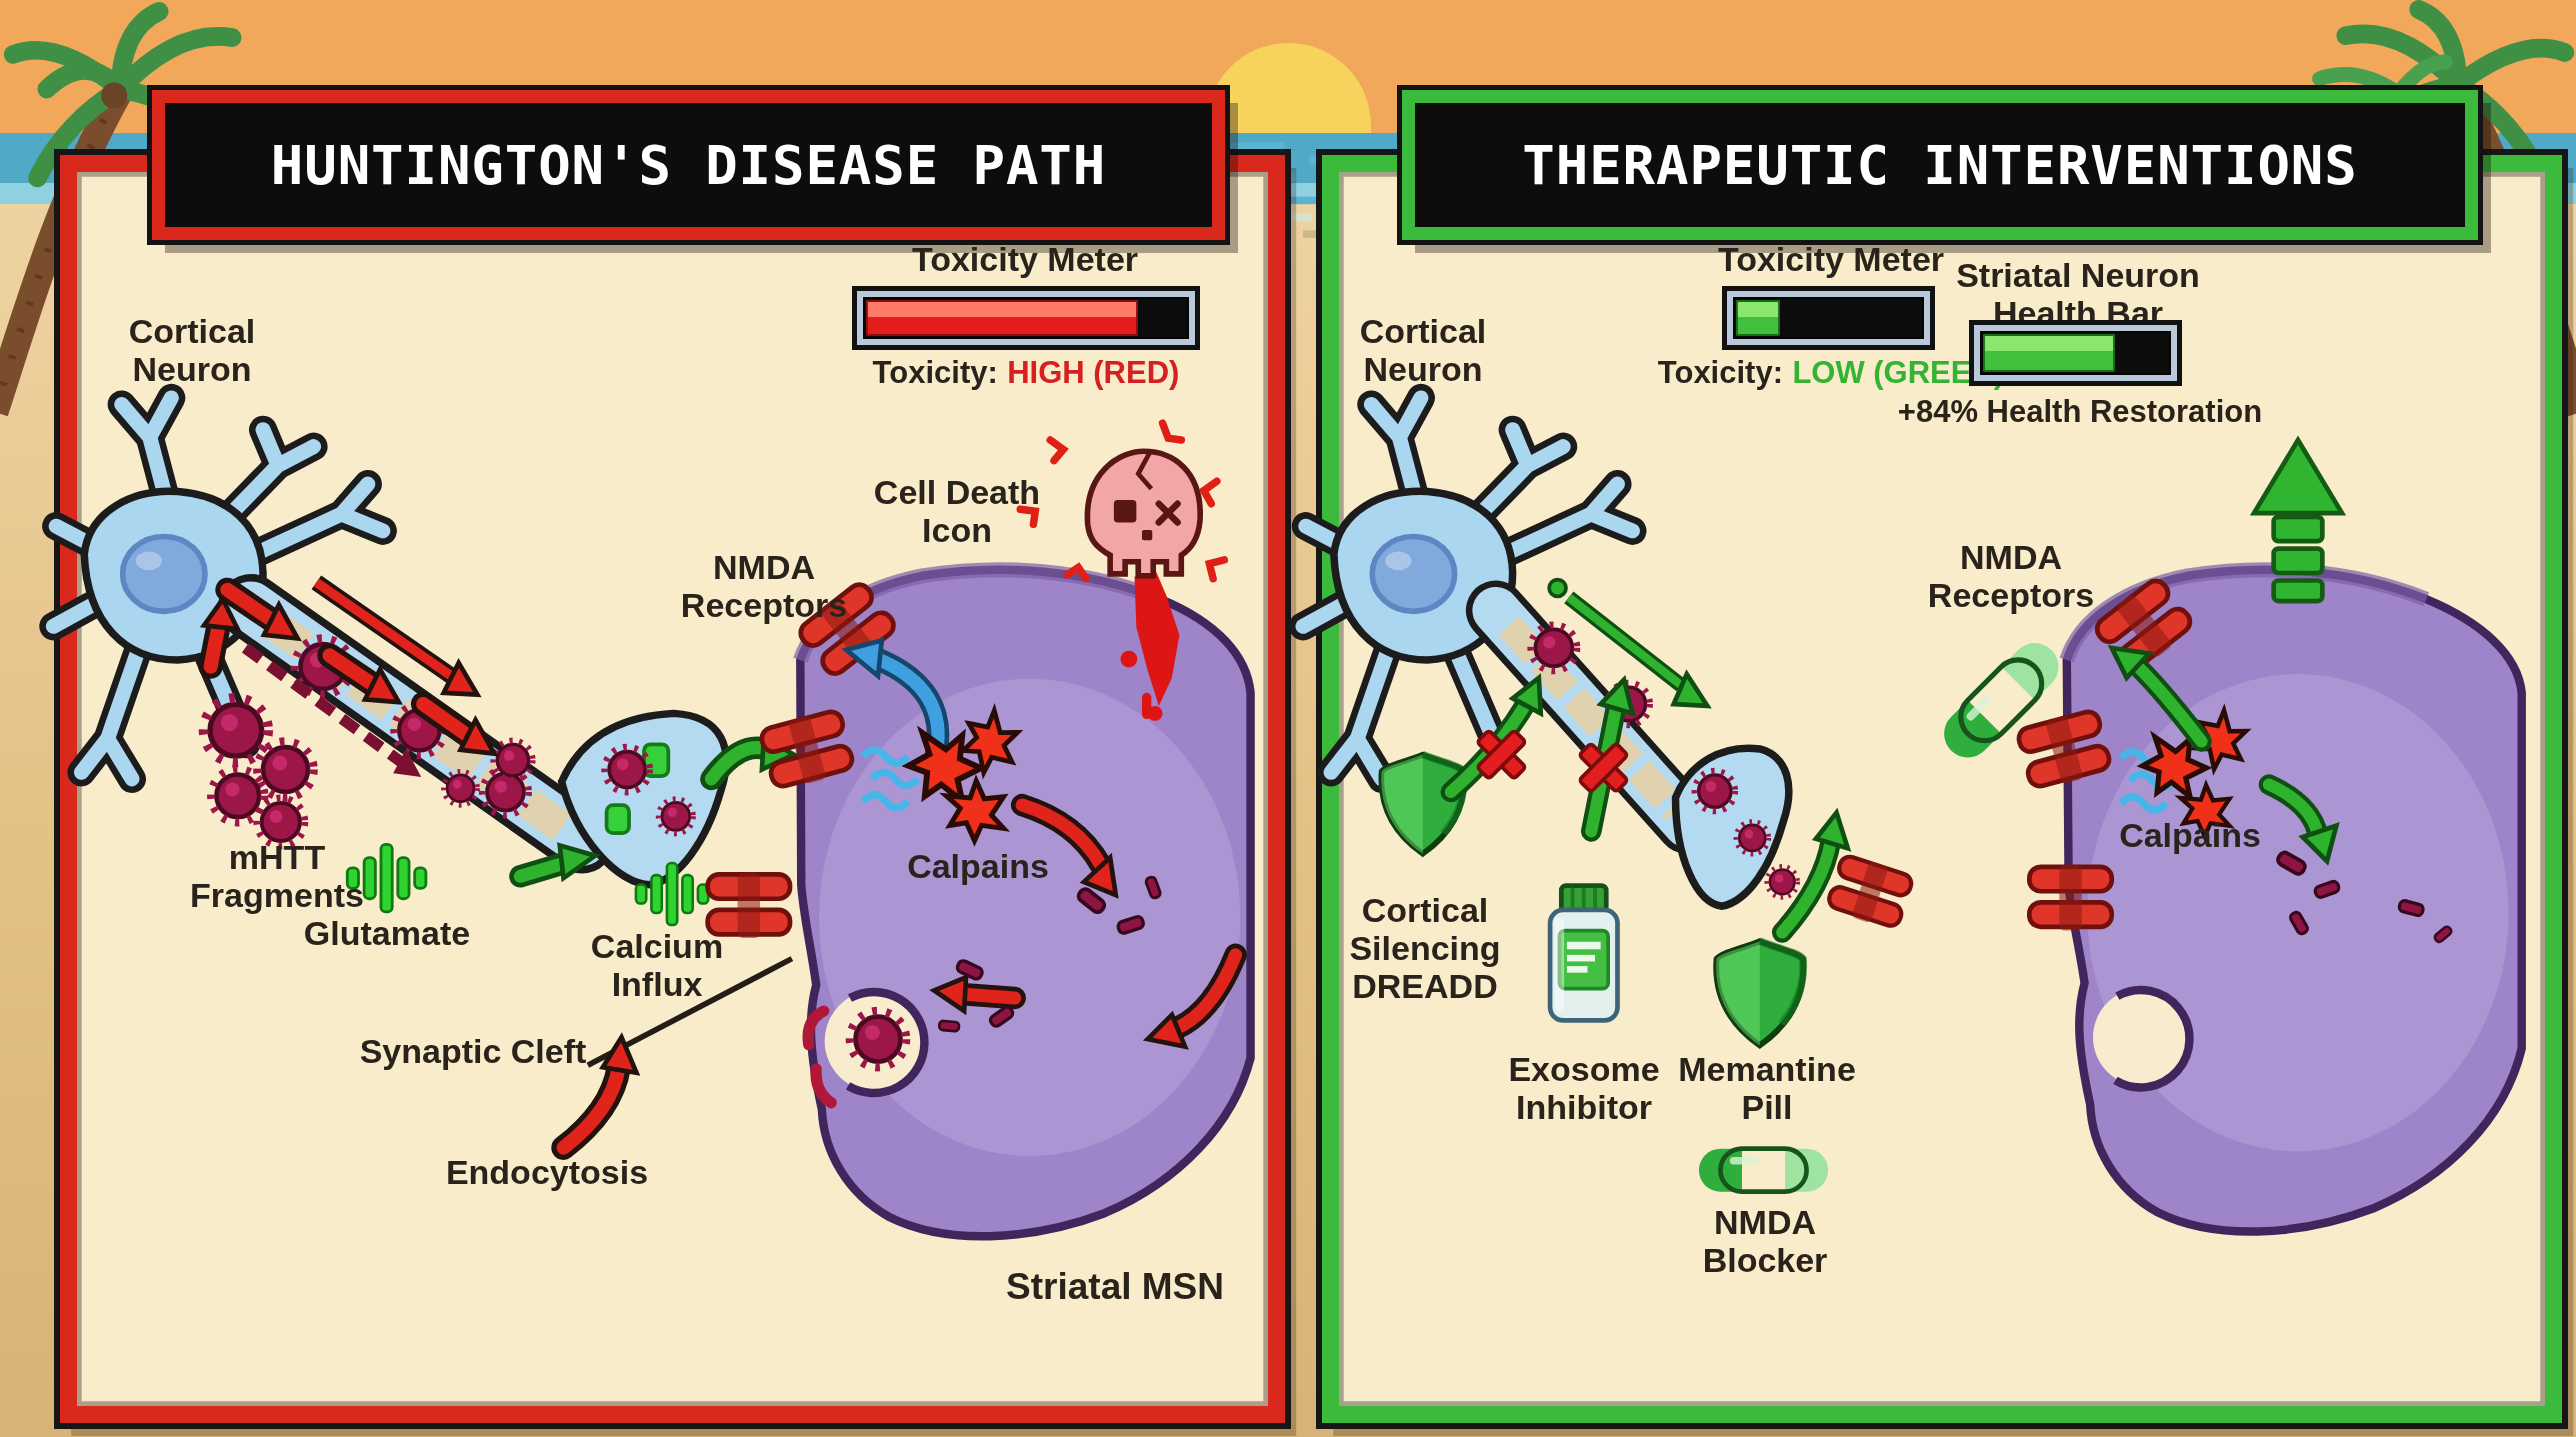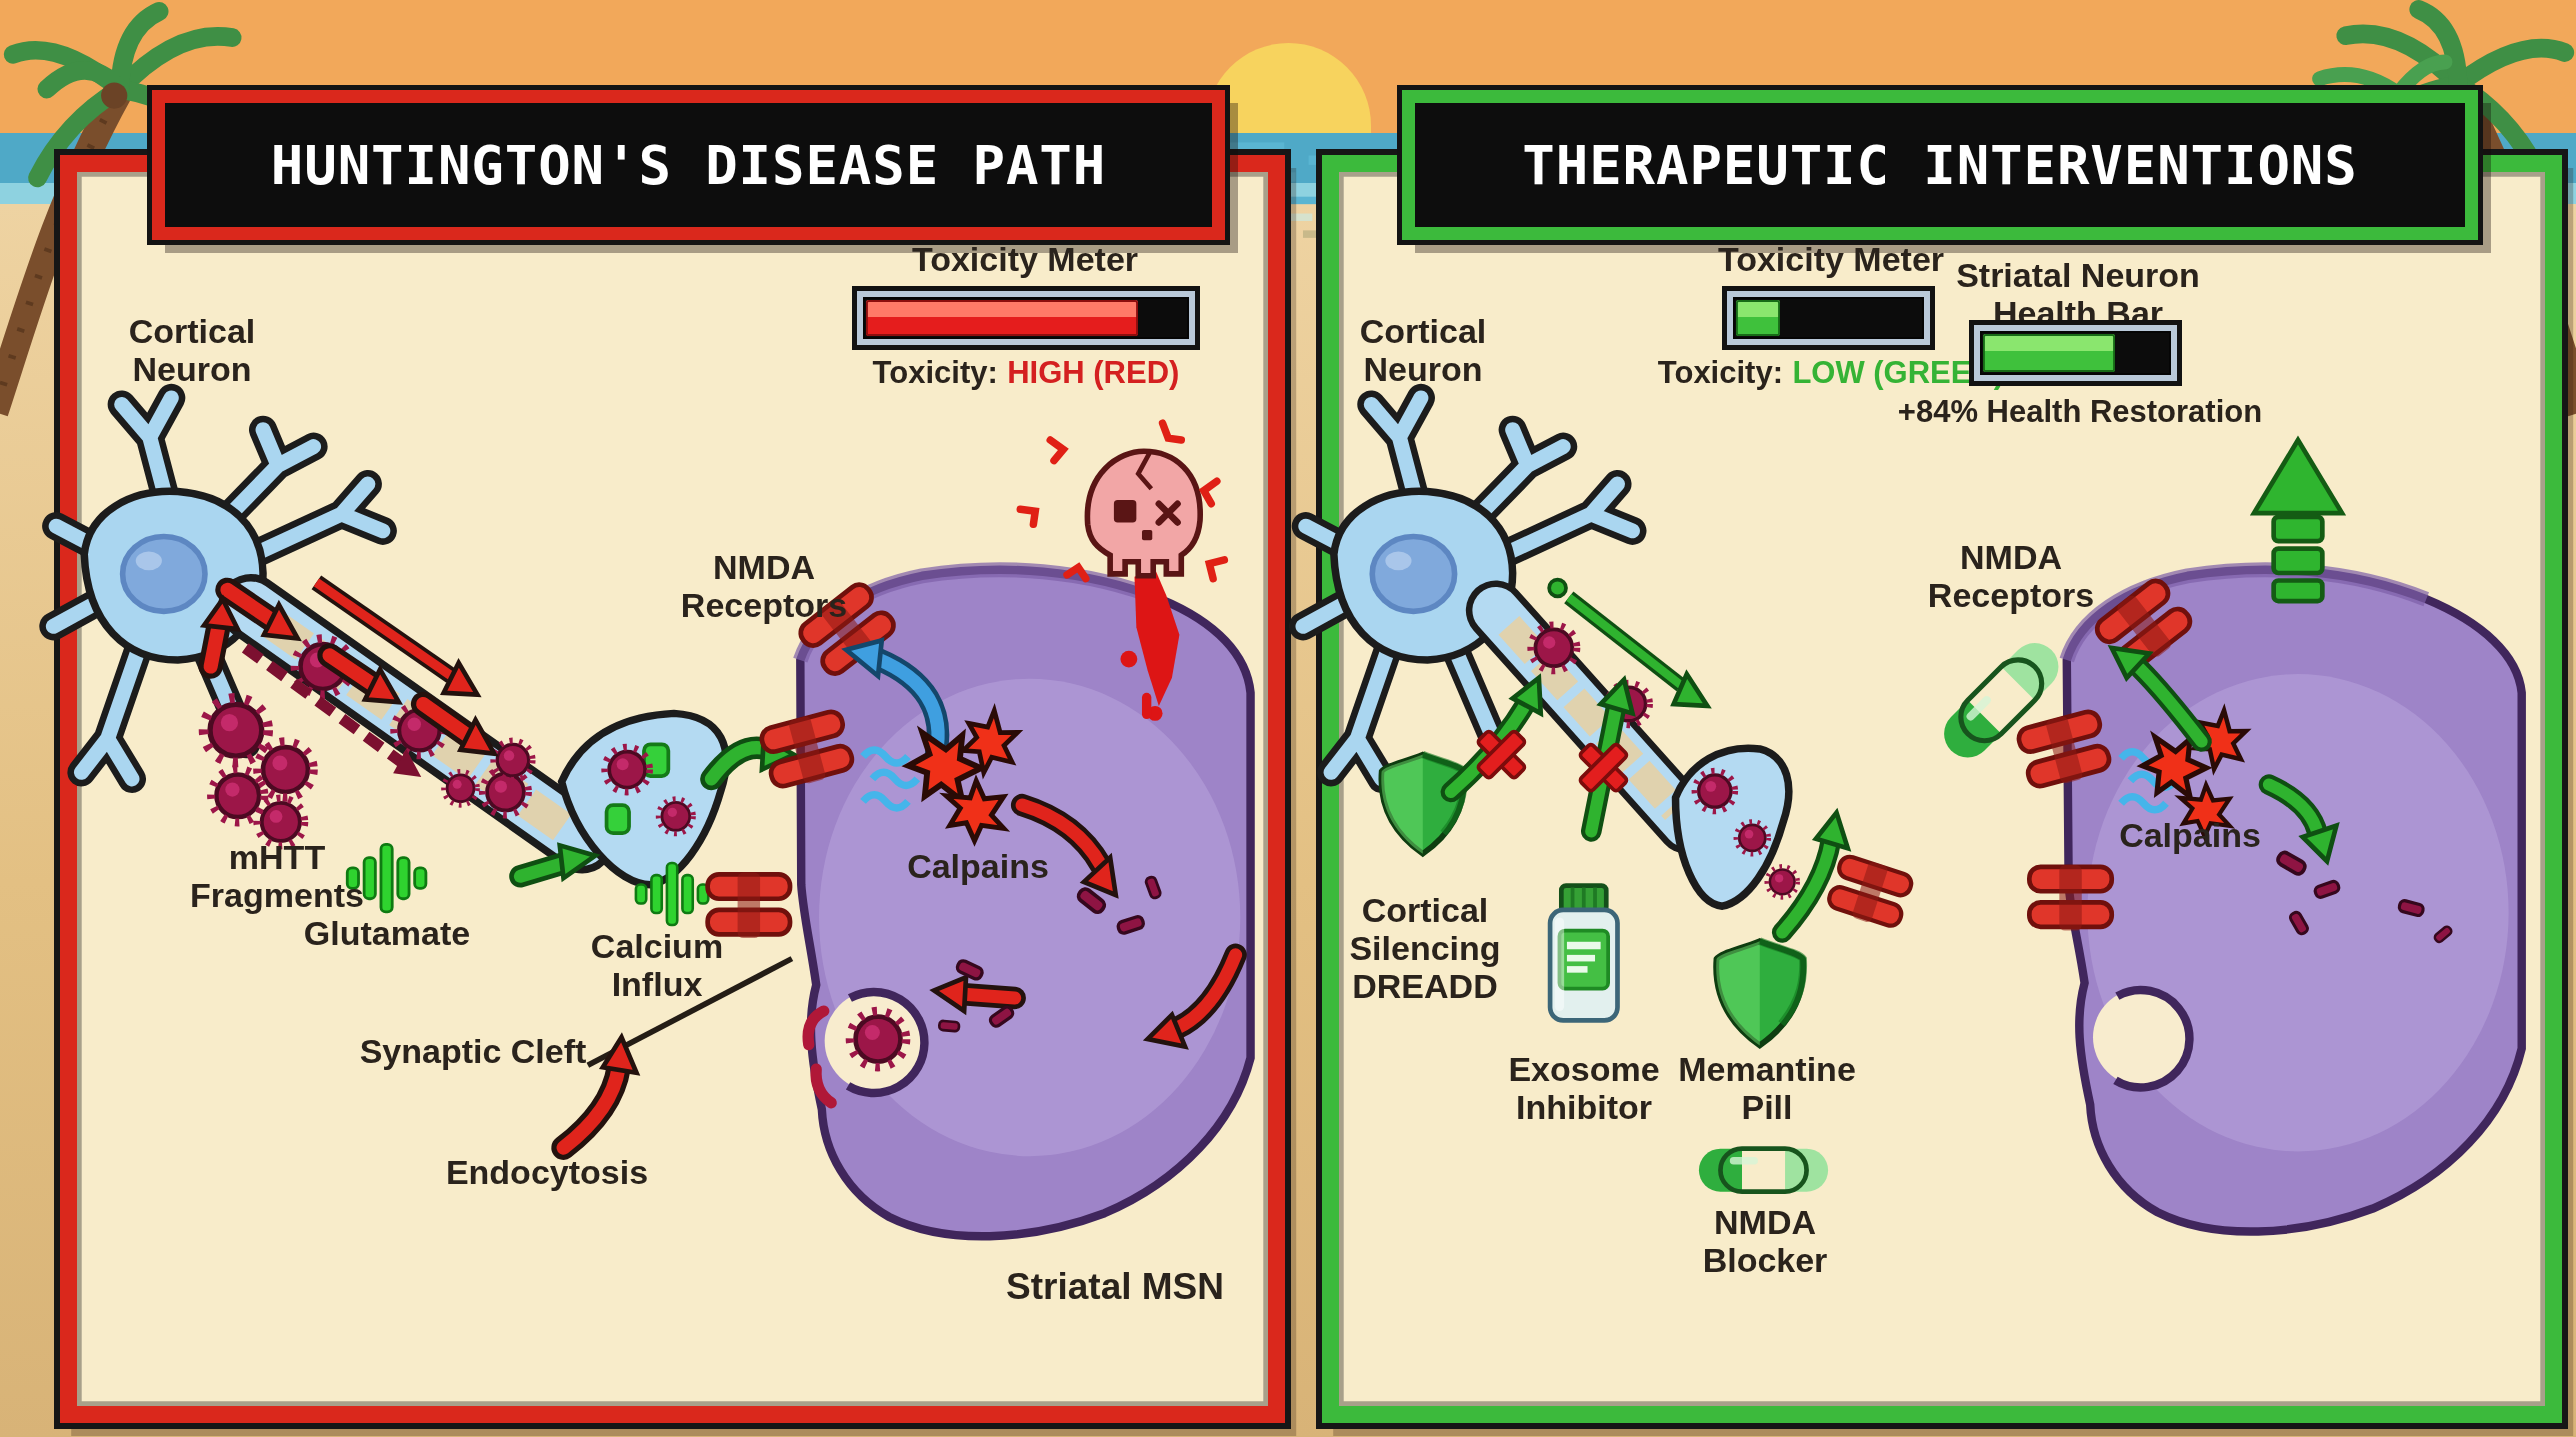--- a/index.html
+++ b/index.html
@@ -450,20 +450,21 @@
   <div class="lbl" style="left:2078px;top:256px;width:309px;">Striatal Neuron Health Bar</div>
   <div class="meter" style="left:1969px;top:320px;width:213px;height:66px;">
     <div class="track">
       <div class="fill fill-green" style="width: 70%;"></div>
     </div>
   </div>
   <div class="lbl lbl-sm" style="left:2080px;top:395px;width:505px;">+84% Health Restoration</div>
 
   <div class="lbl" style="left:192px;top:312px;width:243px;">Cortical Neuron</div>
   <div class="lbl" style="left:764px;top:548px;width:234px;">NMDA Receptors</div>
+  <div class="lbl" style="left:957px;top:473px;width:215px;">Cell Death Icon</div>
   <div class="lbl" style="left:277px;top:838px;width:253px;">mHTT Fragments</div>
   <div class="lbl" style="left:387px;top:914px;width:281px;text-align:center;">Glutamate</div>
   <div class="lbl" style="left:657px;top:927px;width:197px;">Calcium Influx</div>
   <div class="lbl" style="left:473px;top:1032px;width:234px;">Synaptic Cleft</div>
   <div class="lbl" style="left:547px;top:1153px;width:309px;">Endocytosis</div>
   <div class="lbl" style="left:978px;top:847px;width:234px;">Calpains</div>
   <div class="lbl lbl-lg" style="left:1065px;top:1266px;width:318px;text-align:right;">Striatal MSN</div>
 
   <div class="lbl" style="left:1423px;top:312px;width:243px;">Cortical Neuron</div>
   <div class="lbl" style="left:2011px;top:538px;width:234px;">NMDA Receptors</div>

